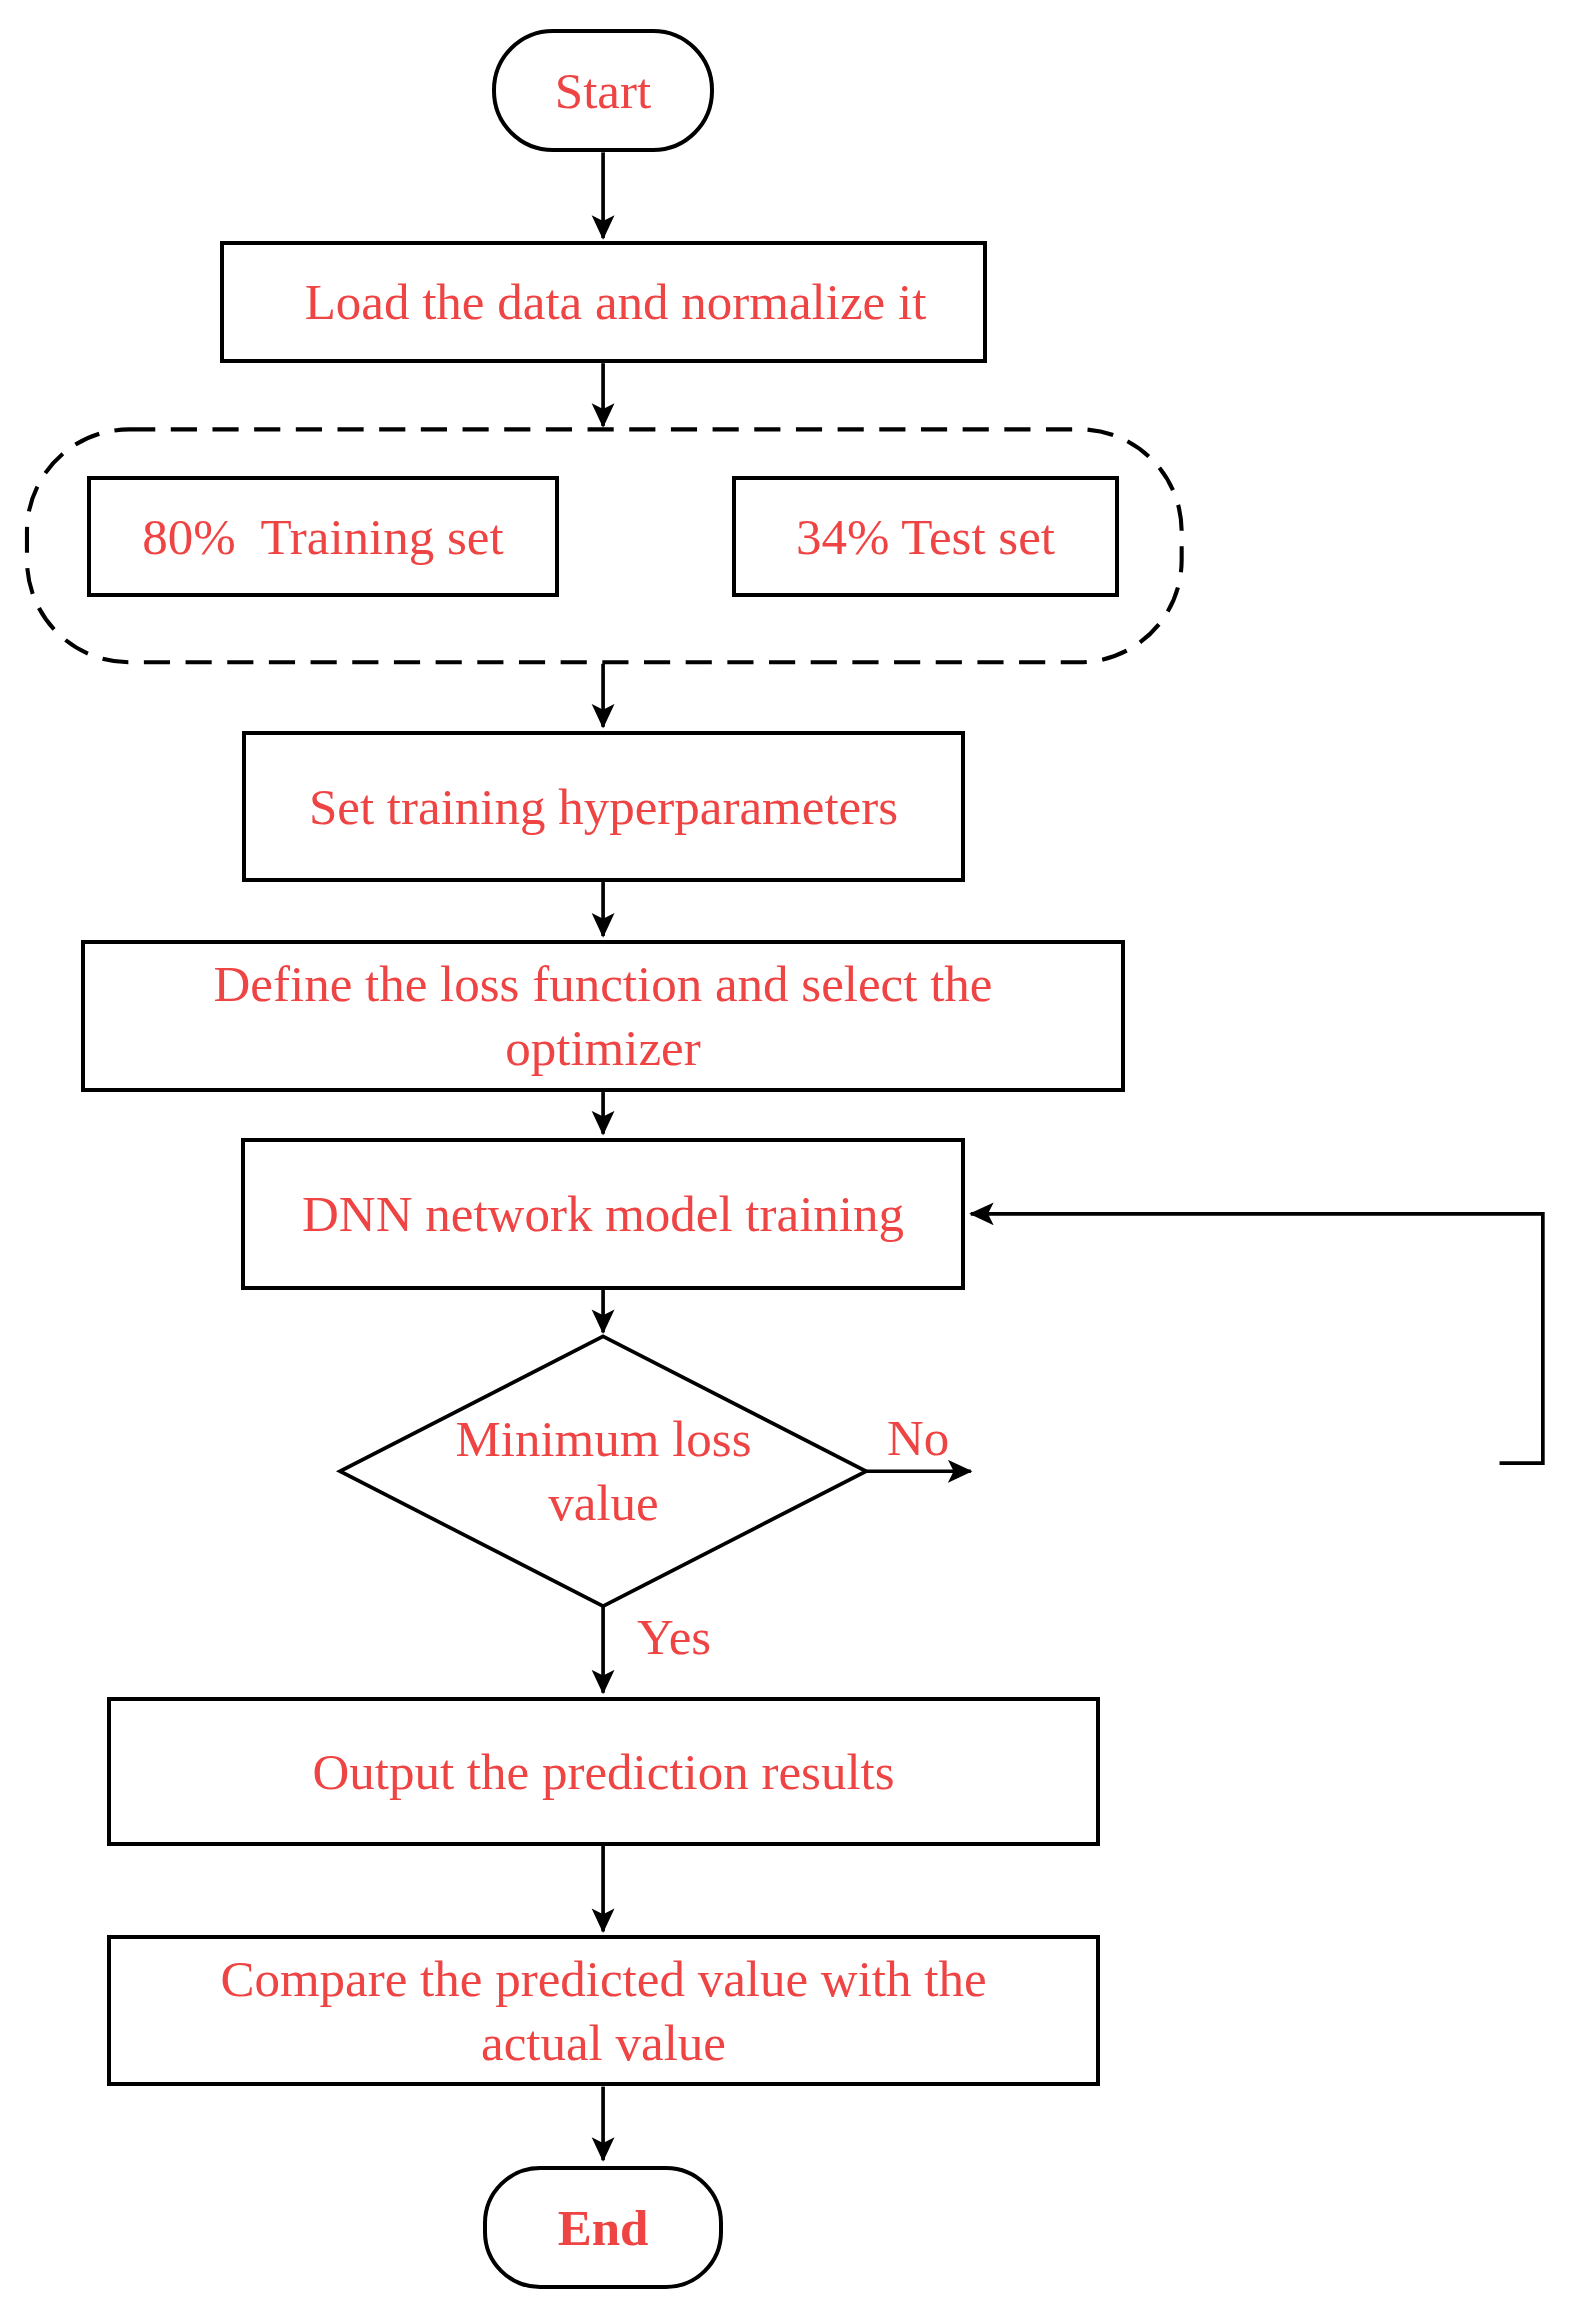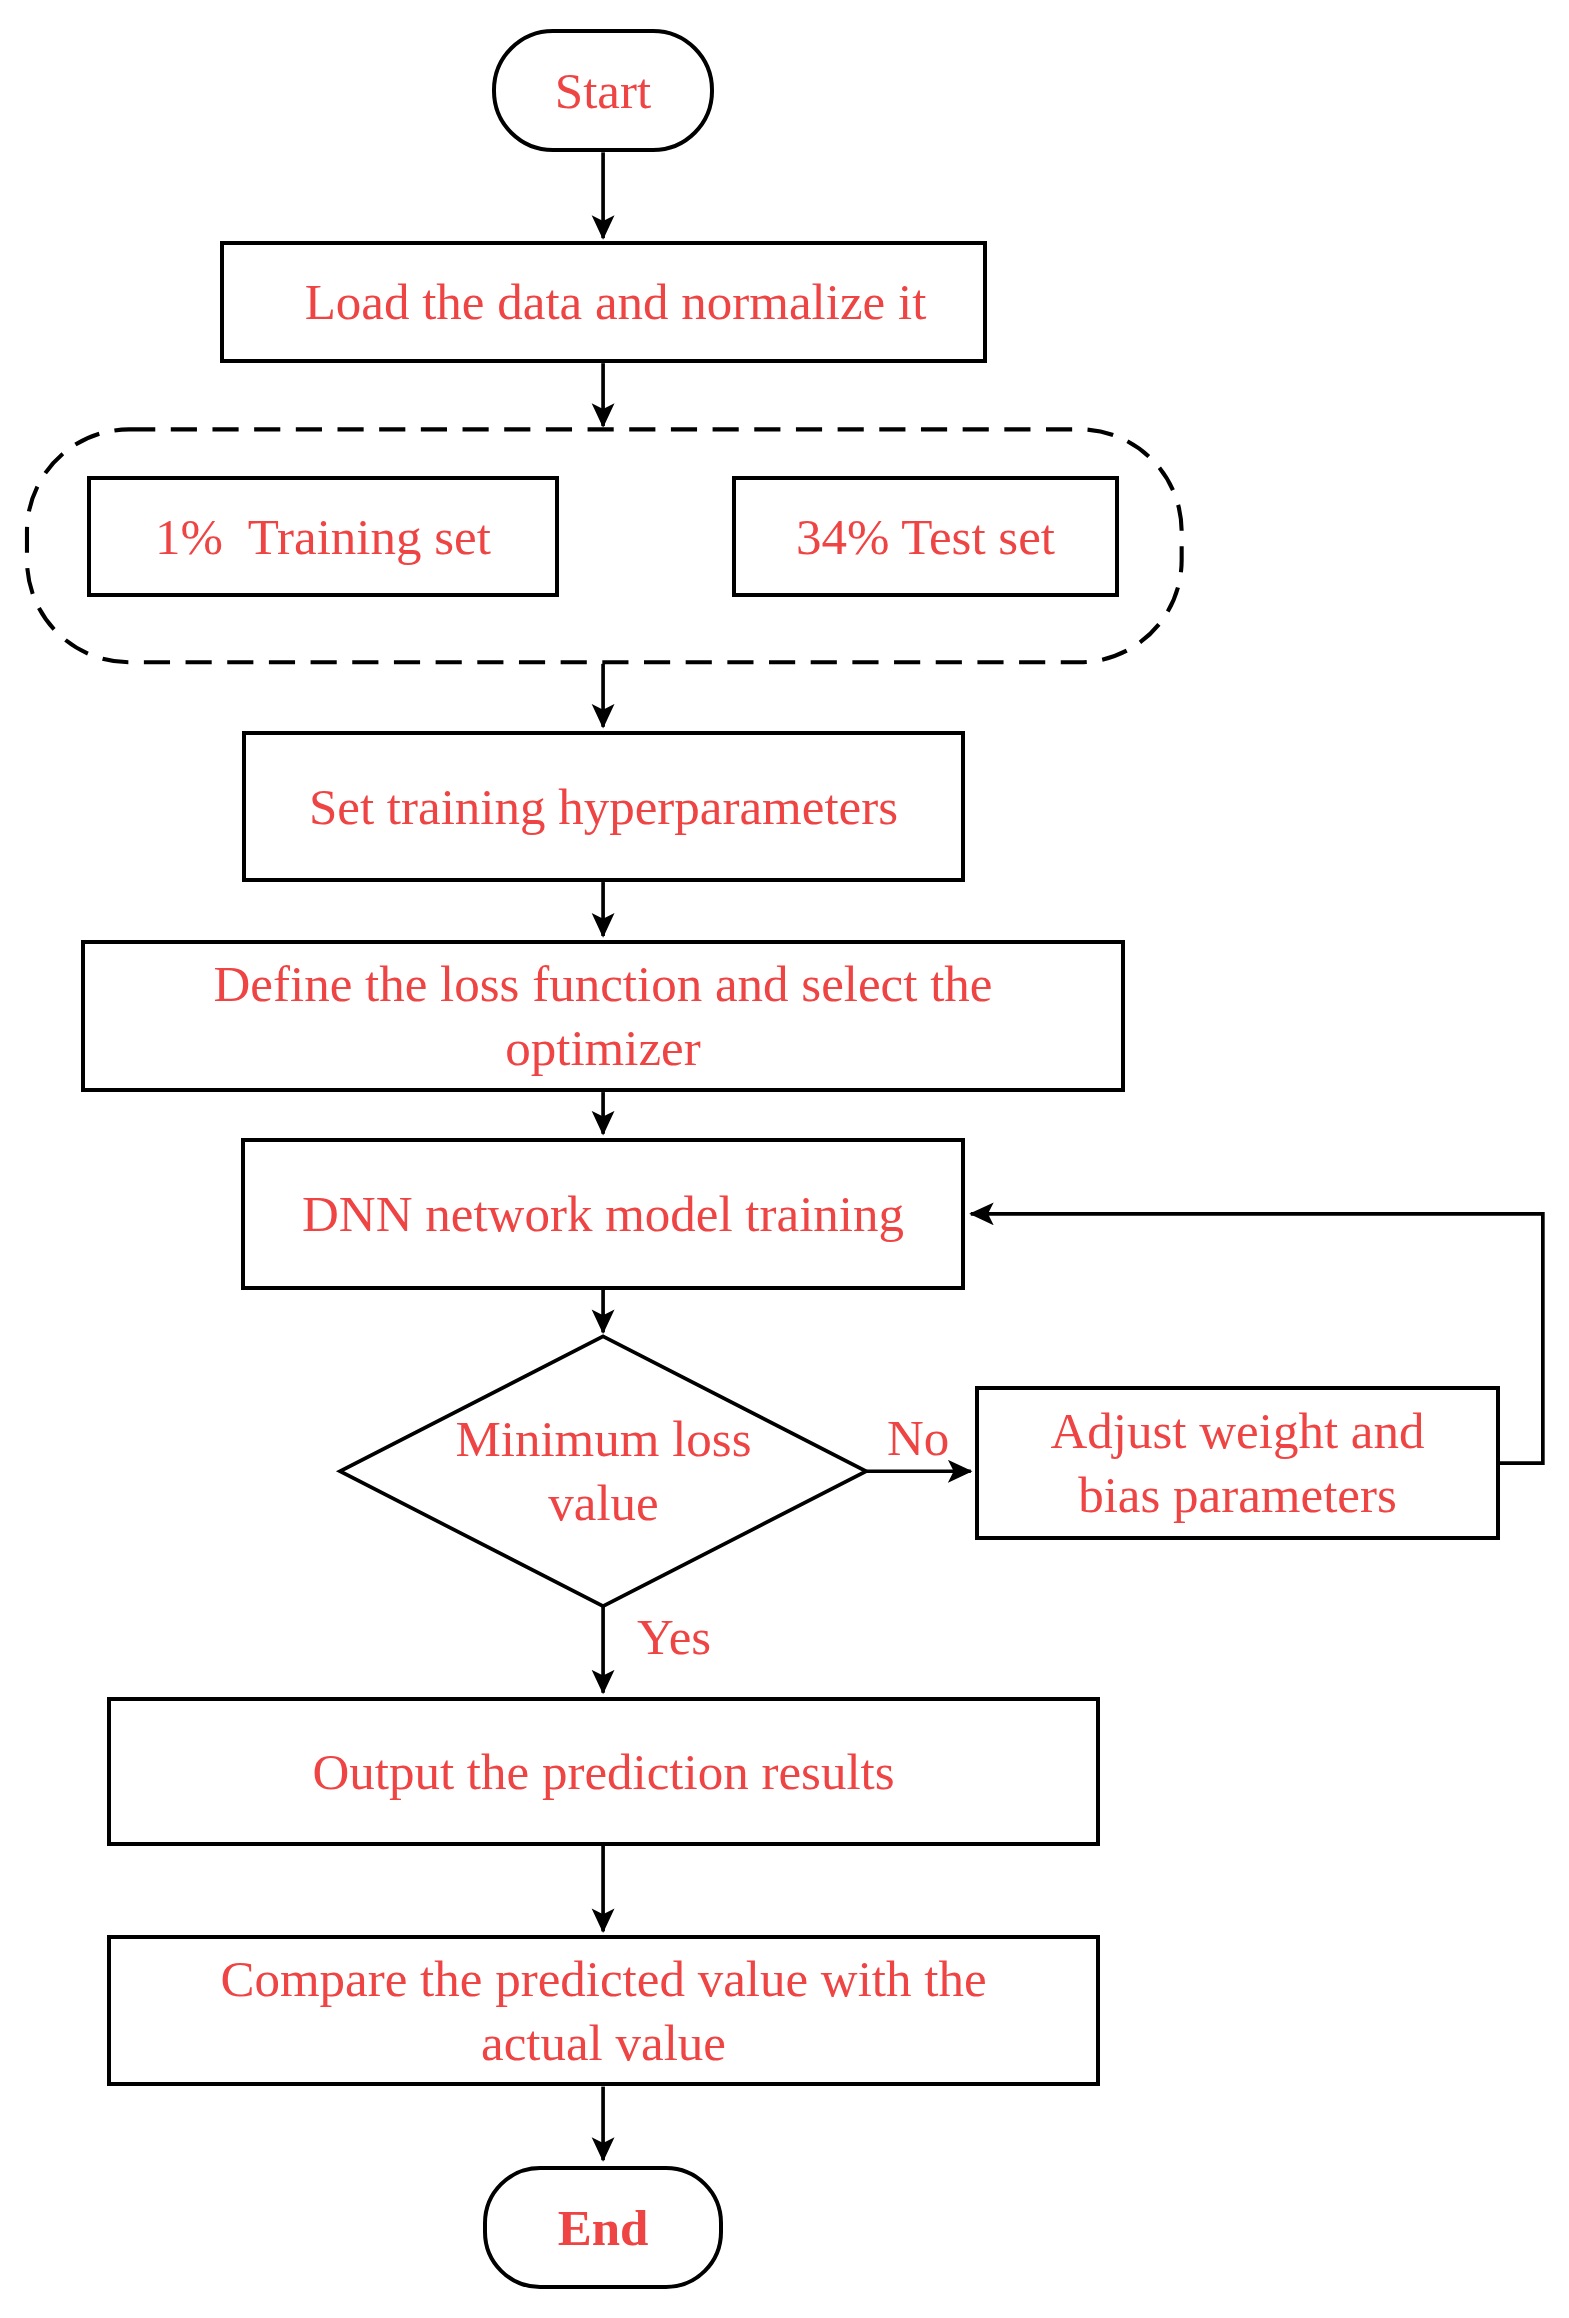--- a/index.html
+++ b/index.html
@@ -81,21 +81,21 @@
 
   <div class="node terminator" style="left:492px; top:29px; width:222px; height:123px;">
     <span>Start</span>
   </div>
 
   <div class="node" style="left:220px; top:241px; width:767px; height:122px;padding-left:24px;">
     <span>Load the data and normalize it</span>
   </div>
 
   <div class="node" style="left:87px; top:476px; width:472px; height:121px;">
-    <span>1%  Training set</span>
+    <span>80%  Training set</span>
   </div>
 
   <div class="node" style="left:732px; top:476px; width:387px; height:121px;">
     <span>34% Test set</span>
   </div>
 
   <div class="node" style="left:242px; top:731px; width:723px; height:151px;">
     <span>Set training hyperparameters</span>
   </div>
 
@@ -108,24 +108,20 @@
     <span>DNN network model training</span>
   </div>
 
   <div class="diamond-label">Minimum loss
 value</div>
 
   <div class="floating-label" style="left:887px; top:1409px;">No</div>
 
   <div class="floating-label" style="left:637px; top:1608px;">Yes</div>
 
-  <div class="node" style="left:975px; top:1386px; width:525px; height:154px;">
-    <span>Adjust weight and
-bias parameters</span>
-  </div>
 
   <div class="node" style="left:107px; top:1697px; width:993px; height:149px;">
     <span>Output the prediction results</span>
   </div>
 
   <div class="node" style="left:107px; top:1935px; width:993px; height:151px;">
     <span>Compare the predicted value with the
 actual value</span>
   </div>
 

